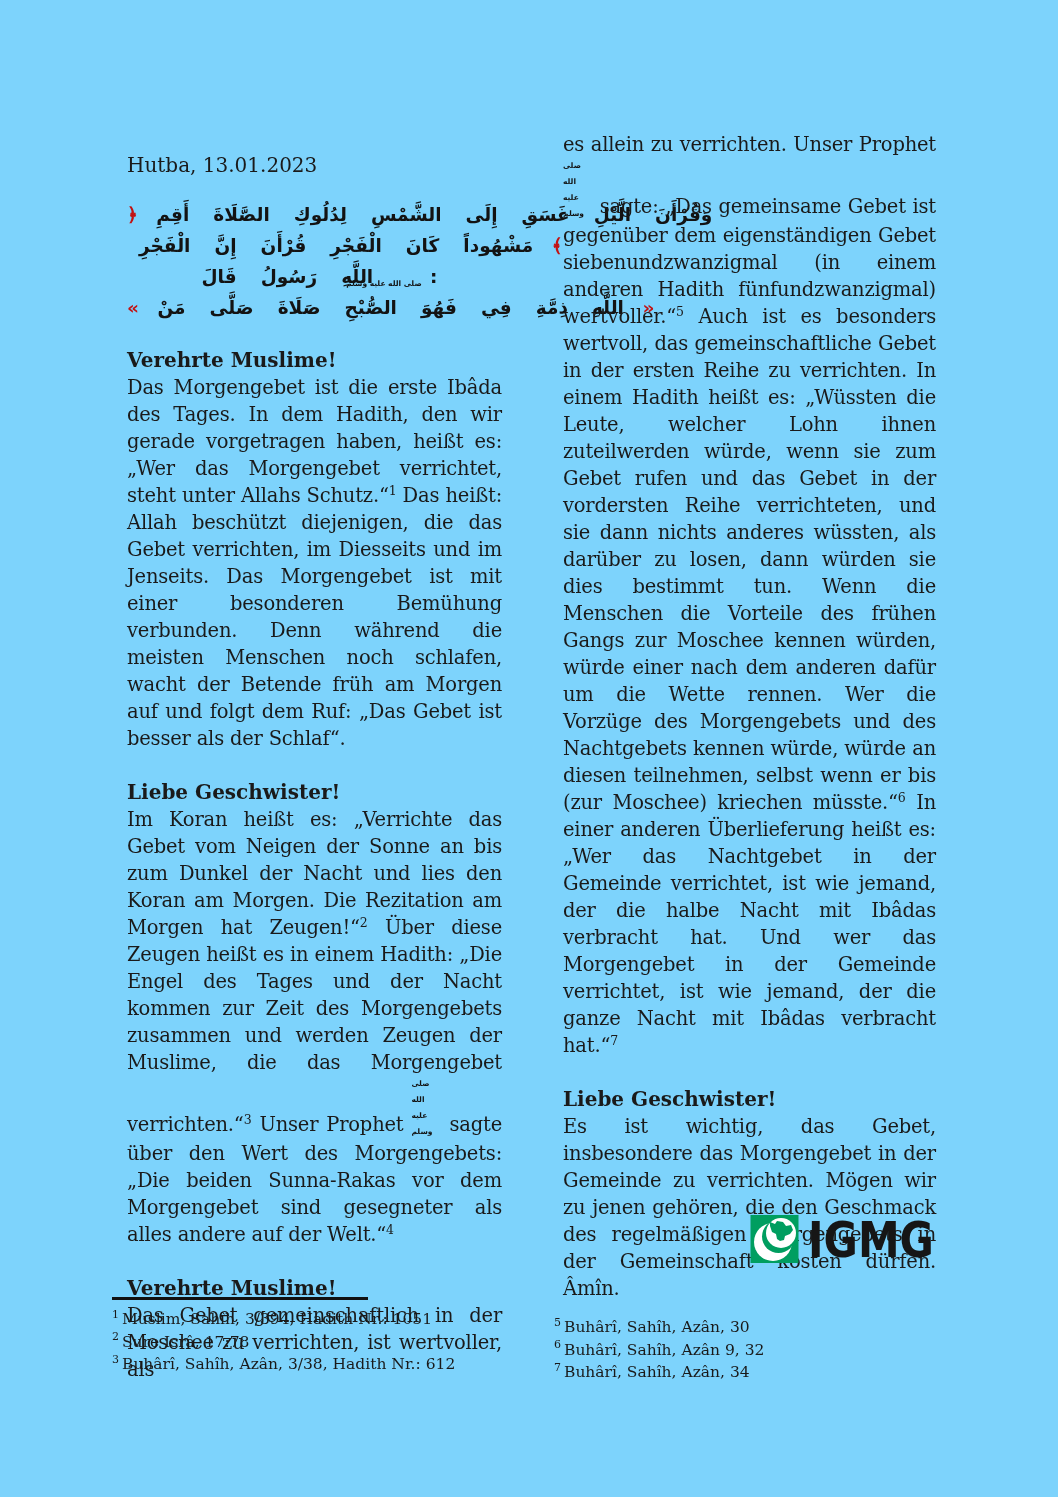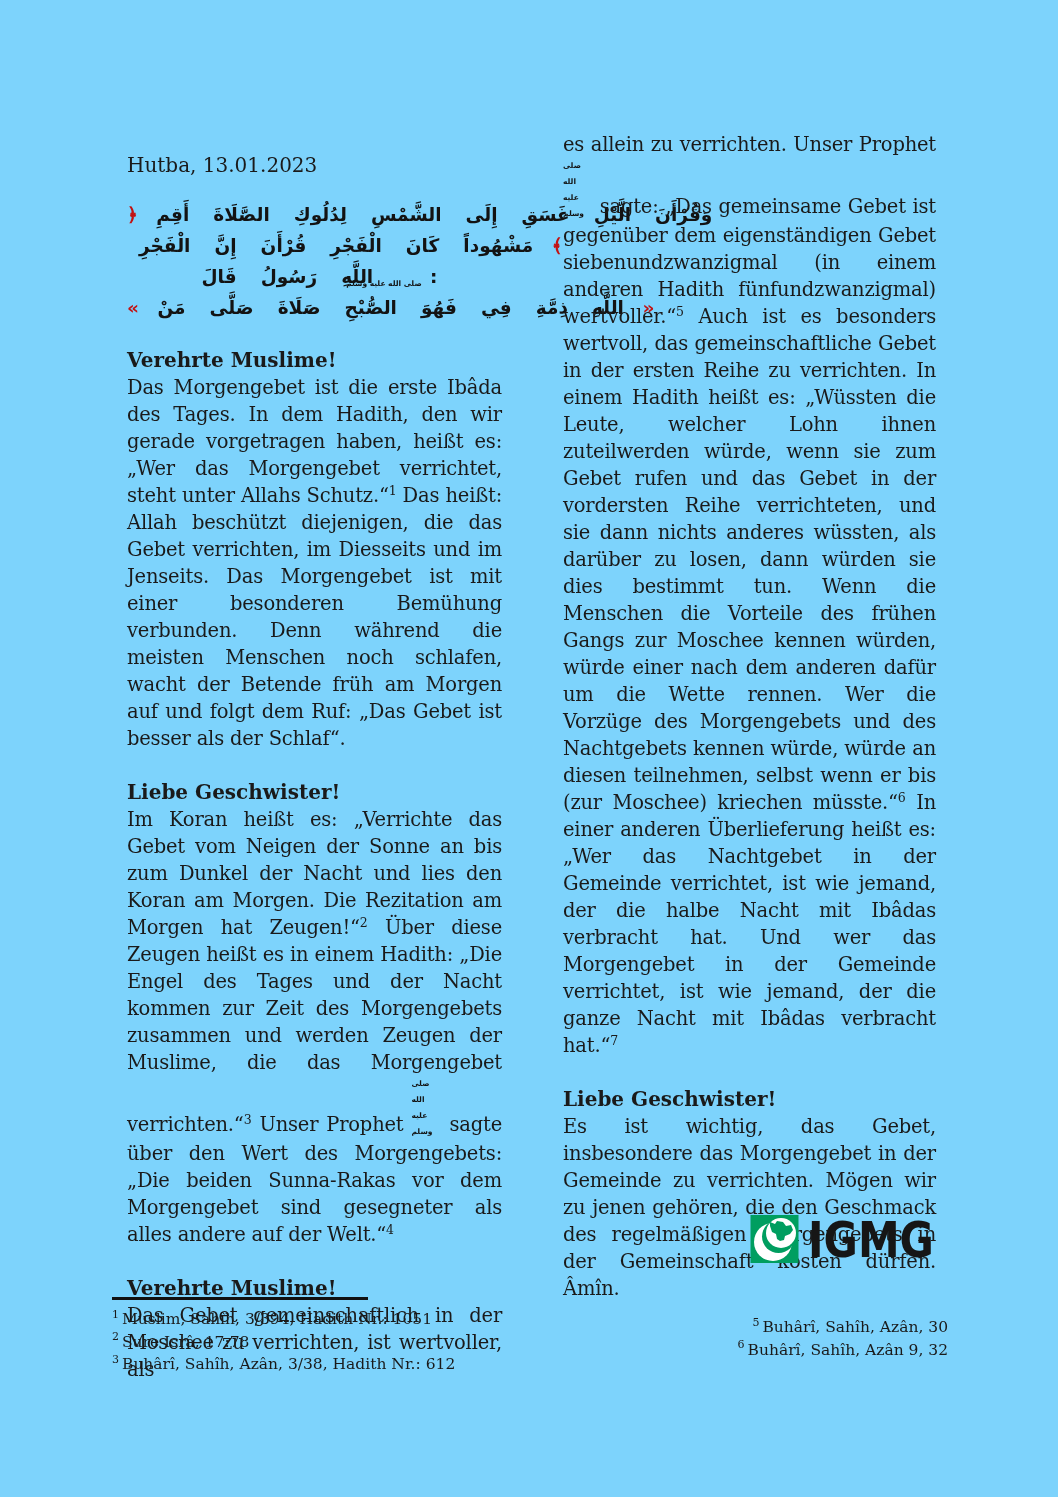--- a/index.html
+++ b/index.html
@@ -56,21 +56,21 @@
     line-height:27px;
     text-align:justify;
     margin:0;
     letter-spacing:-0.2px;
   }
   .b{font-weight:normal;}
   sup.fnref{font-size:12.5px;line-height:0;vertical-align:super;}
 
   .footnotes{position:absolute;font-size:15.5px;line-height:22.5px;}
   .footnotes-left{left:112px;top:1297px;width:375px;}
-  .footnotes-right{left:575px;top:1316px;width:373px;text-align:right;}
+  .footnotes-right{left:554px;top:1316px;width:373px;}
   .fn-rule{width:256px;border-top:3px solid #111;margin:0 0 8px 0;}
   .fn-item{margin:0;}
   .fn-item sup{font-size:11px;vertical-align:super;line-height:0;margin-right:3px;}
 
   .logo-wrap{position:absolute;left:563px;top:1209px;width:373px;text-align:right;}
   .logo-svg{display:inline-block;}
 </style>
 </head>
 <body>
 
@@ -131,15 +131,16 @@
   <div class="footnotes footnotes-left">
     <div class="fn-rule"></div>
     <p class="fn-item"><sup>1</sup><span>Muslim, Sahîh, 3/394, Hadith Nr.: 1051</span></p>
     <p class="fn-item"><sup>2</sup><span>Sure Isrâ, 17:78</span></p>
     <p class="fn-item"><sup>3</sup><span>Buhârî, Sahîh, Azân, 3/38, Hadith Nr.: 612</span></p>
   </div>
 
   <div class="footnotes footnotes-right">
     <p class="fn-item"><sup>5</sup><span>Buhârî, Sahîh, Azân, 30</span></p>
     <p class="fn-item"><sup>6</sup><span>Buhârî, Sahîh, Azân 9, 32</span></p>
+    <p class="fn-item"><sup>7</sup><span>Buhârî, Sahîh, Azân, 34</span></p>
   </div>
 
 </div>
 
 </body></html>

